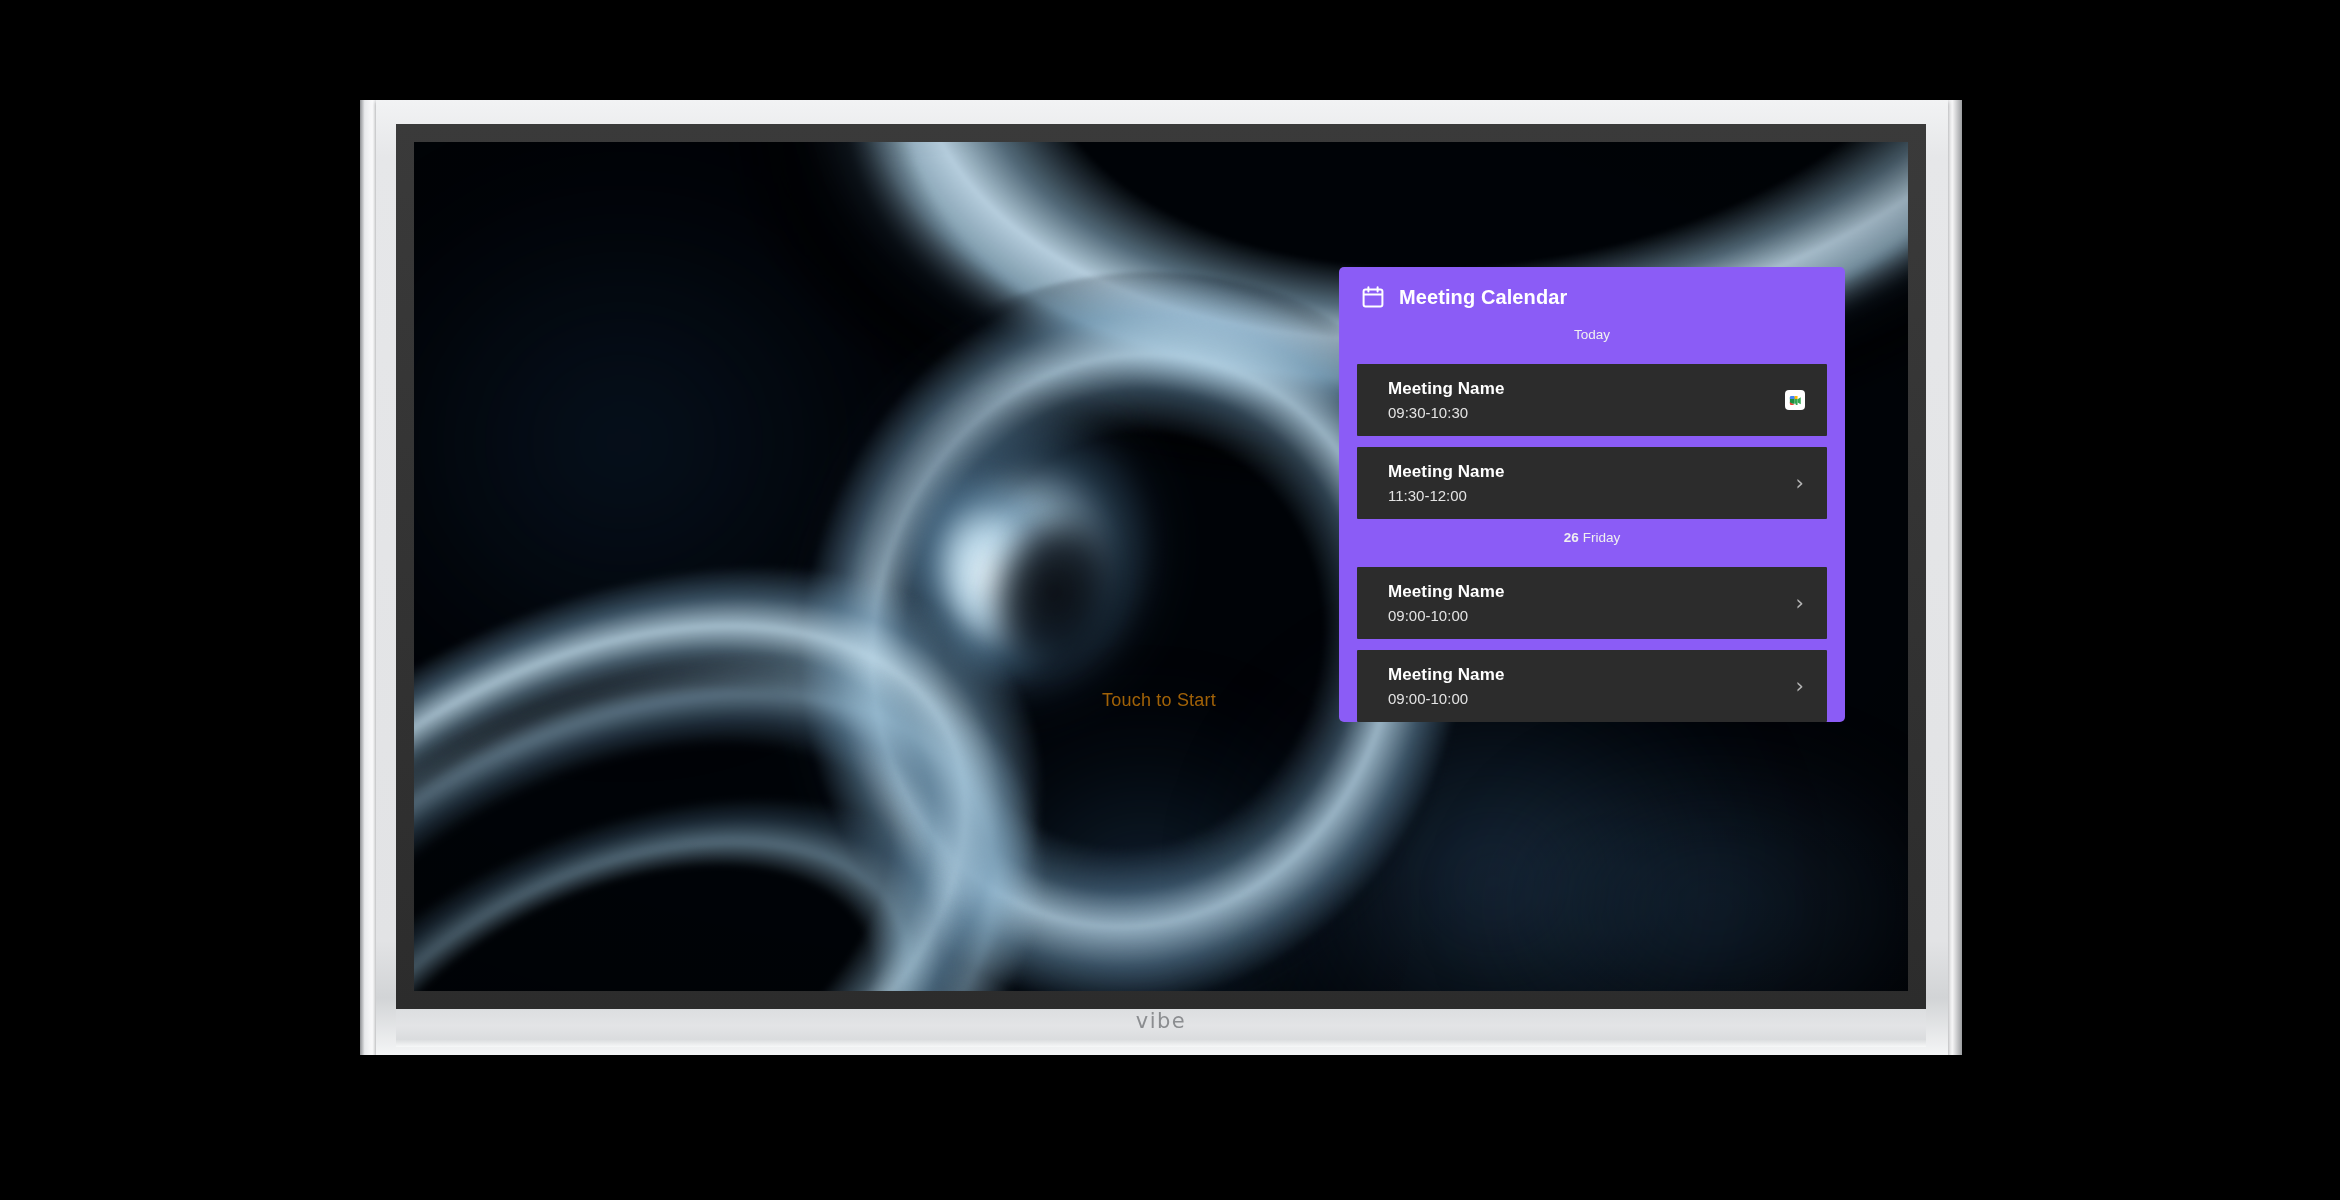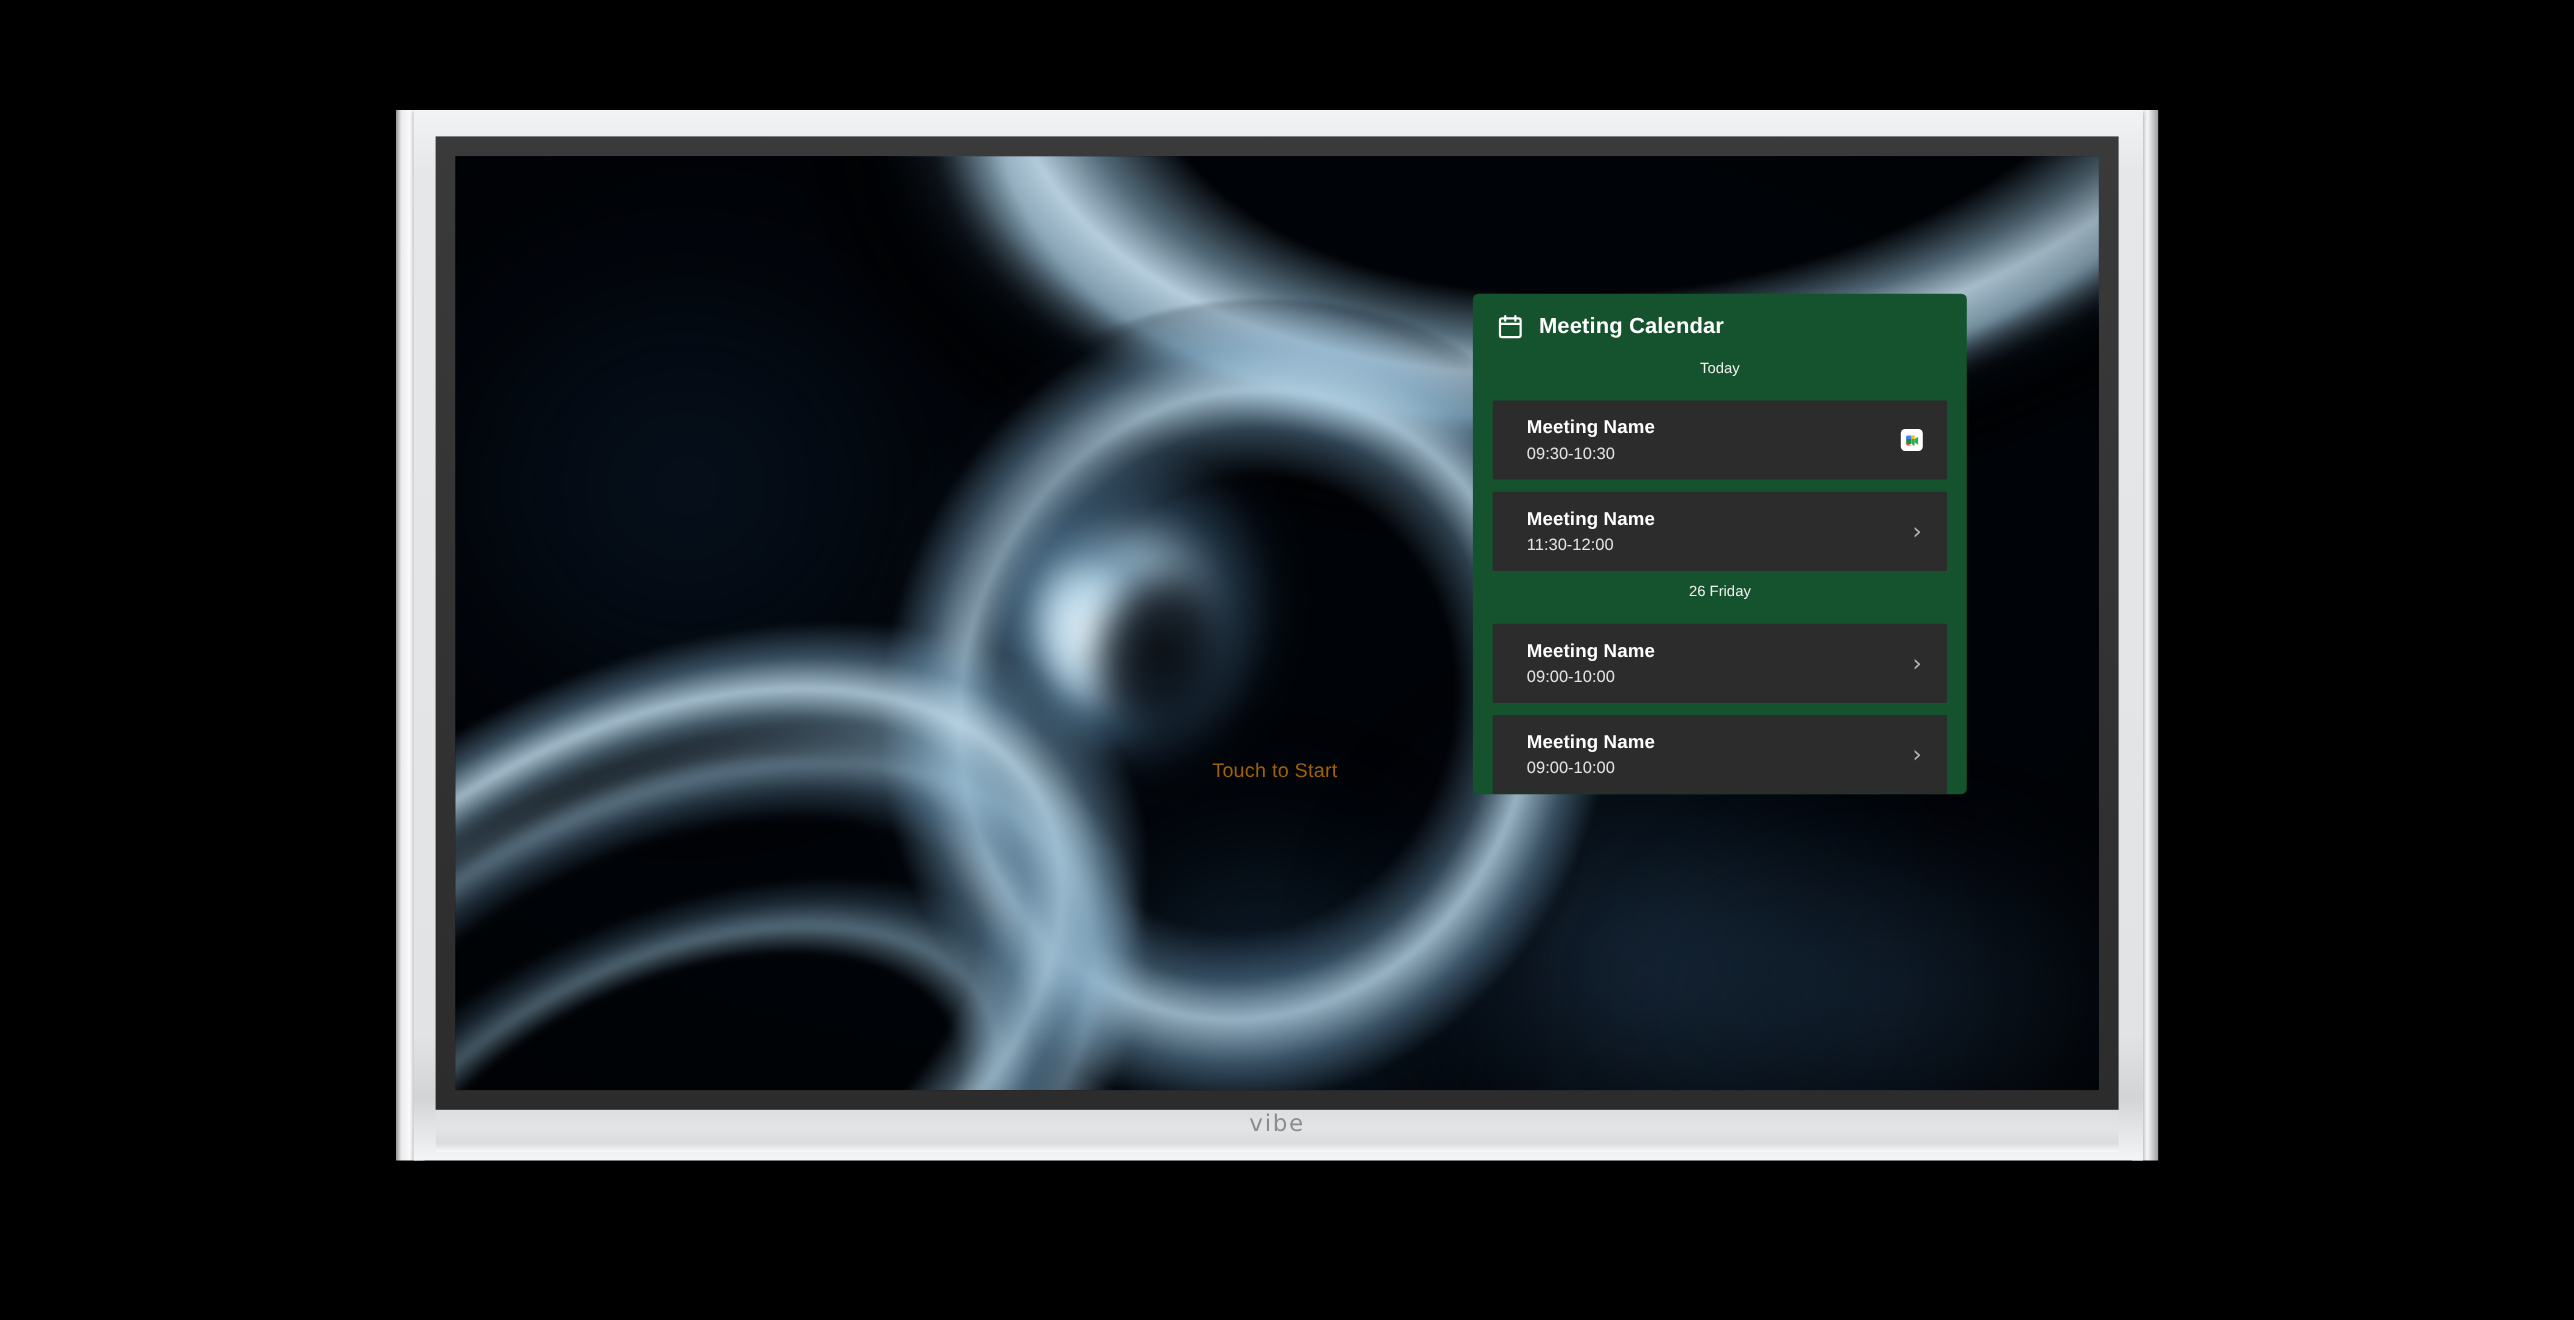--- a/index.html
+++ b/index.html
@@ -365,23 +365,23 @@
     font-weight: 400;
     color: #a16207;
     letter-spacing: 0.2px;
   }
 
   
   .cal-panel {
     position: absolute;
     left: 925px;
     top: 125px;
-    width: 449px;
+    width: 506px;
     height: 455px;
-    background: #14532d;
+    background: #8b5cf6;
     border-radius: 5px;
     overflow: hidden;
   }
   .cal-header {
     display: flex;
     align-items: center;
     padding: 18px 0 0 22px;
     gap: 14px;
   }
   .cal-title {
@@ -400,21 +400,21 @@
     gap: 13px;
     padding: 0 3px;
     margin-bottom: 9px;
     flex-direction: column;
   }
   .sec-label {
     font-size: 13.5px;
     color: #f0f0f0;
     white-space: nowrap;
   }
-  .sec-label .daynum { font-weight: 400; }
+  .sec-label .daynum { font-weight: 700; }
   .sec-label .dayname { font-weight: 400; }
   .sec-rule {
     flex: 1;
     height: 1px;
     background: #4a4a4a;
   }
   .meeting {
     display: flex;
     align-items: center;
     justify-content: space-between;

